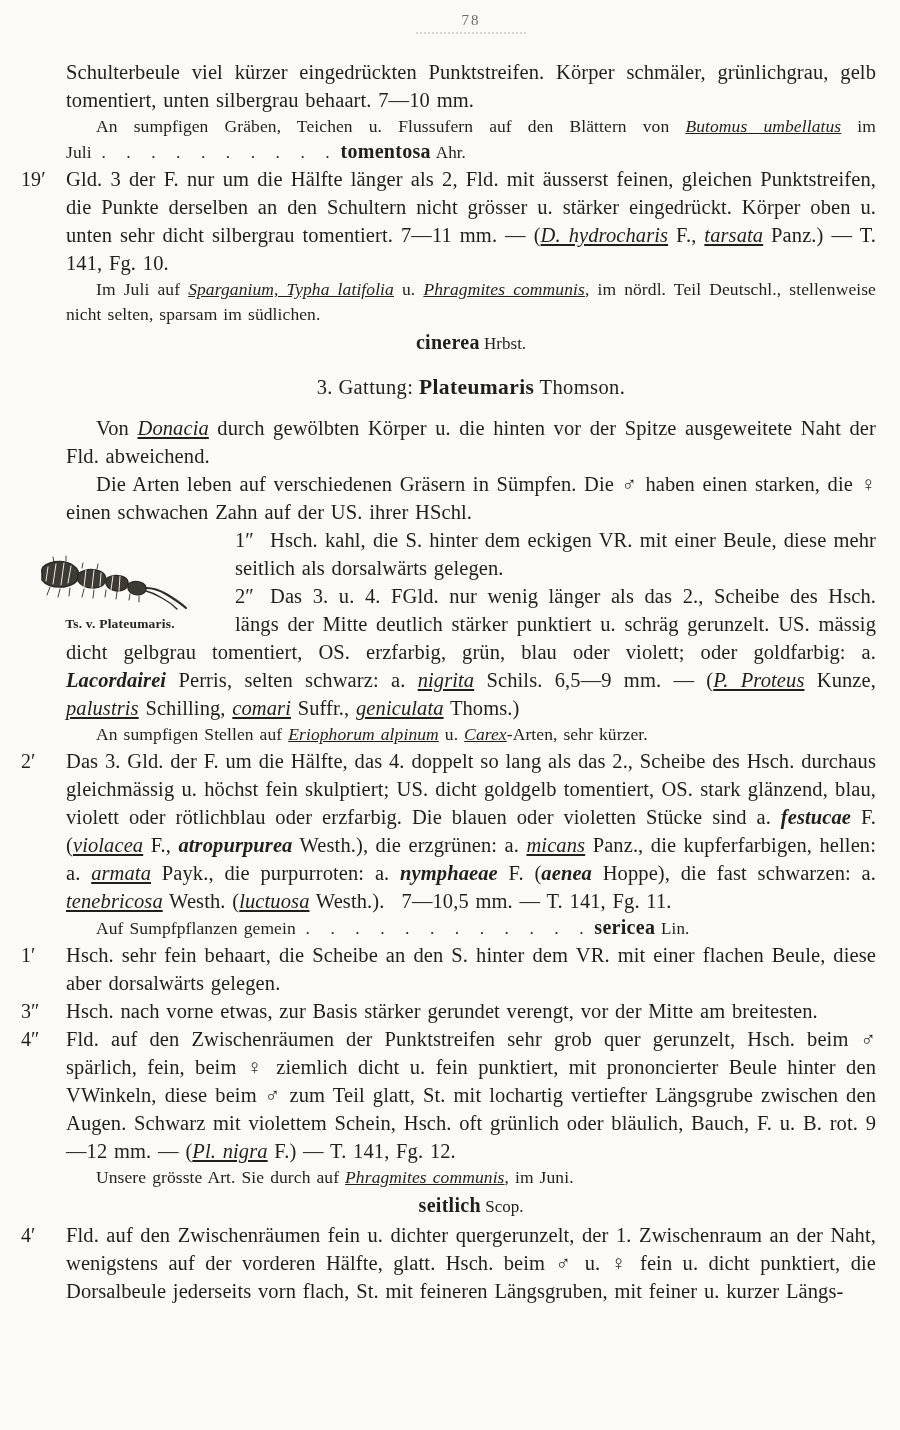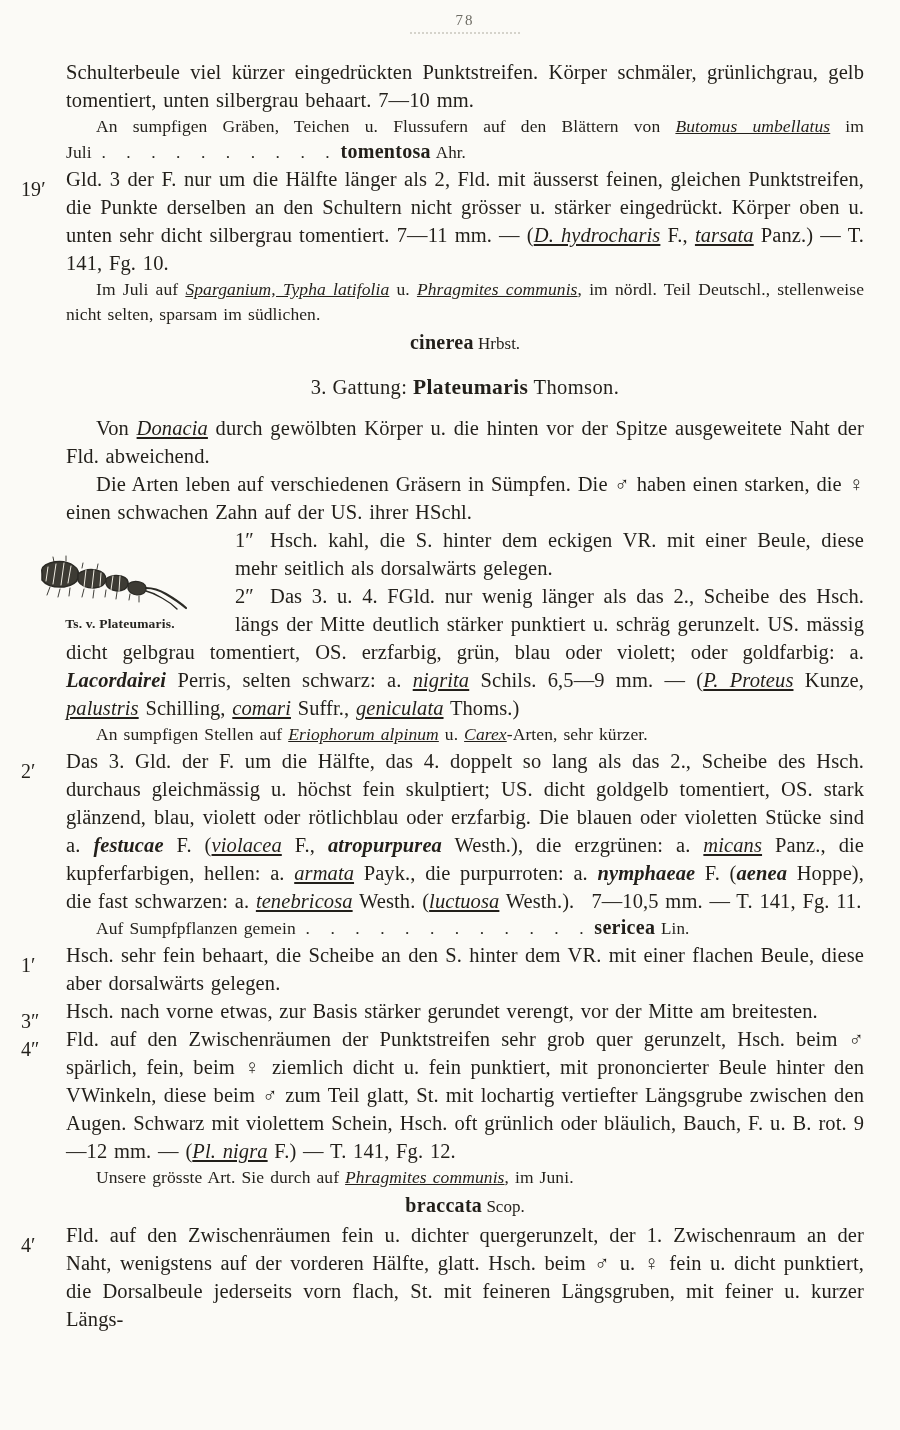--- a/index.html
+++ b/index.html
@@ -10,40 +10,40 @@
       background: #fbfaf6;
       color: #221f1a;
       font-family: "Liberation Serif", "DejaVu Serif", "DejaVu Sans", serif;
       overflow: hidden;
       hyphens: auto;
     }
     .page {
       position: relative;
       width: 900px;
       height: 1430px;
-      padding: 12px 36px 20px 66px;
+      padding: 12px 24px 20px 66px;
     }
     .pagehead { text-align: center; margin-bottom: 24px; }
     .pagenum { font-size: 15px; color: #6e6c64; letter-spacing: 2px; }
     .scanline {
       width: 110px; margin: 3px auto 0;
       border-top: 2px dotted #c6c3b9; opacity: .7;
     }
     .col { position: relative; }
     .para {
       text-align: justify;
       font-size: 20.5px;
       line-height: 28px;
       position: relative;
       letter-spacing: .1px;
       word-spacing: 1.5px;
     }
     .para.small { font-size: 17.5px; line-height: 25px; }
     .para.ind { text-indent: 30px; }
-    .ml { position: absolute; left: -45px; top: 10px; font-size: 20px; }
+    .ml { position: absolute; left: -45px; top: 0; font-size: 20px; }
     .il { margin-right: 16px; }
     .it { font-style: italic; text-decoration: underline; }
     .bd { font-weight: bold; }
     .bdit { font-weight: bold; font-style: italic; }
     .spn { font-weight: bold; font-size: 20px; letter-spacing: .3px; }
     .aut { font-size: 17px; }
     .dots { letter-spacing: 1px; color: #2a2822; }
     .speciesline {
       text-align: center;
       font-size: 20.5px;
@@ -112,16 +112,16 @@
   </div>
       <p class="para normal"><span class="il">1″</span><span>Hsch. kahl, die S. hinter dem eckigen VR. mit einer Beule, diese mehr seitlich als dorsalwärts gelegen.</span></p>
       <p class="para normal"><span class="il">2″</span><span>Das 3. u. 4. FGld. nur wenig länger als das 2., Scheibe des Hsch. längs der Mitte deutlich stärker punktiert u. schräg gerunzelt. US. mässig dicht gelbgrau tomentiert, OS. erzfarbig, grün, blau oder violett; oder goldfarbig: a. </span><span class="bdit">Lacordairei</span><span> Perris, selten schwarz: a. </span><span class="it">nigrita</span><span> Schils. 6,5—9 mm. — (</span><span class="it">P. Proteus</span><span> Kunze, </span><span class="it">palustris</span><span> Schilling, </span><span class="it">comari</span><span> Suffr., </span><span class="it">geniculata</span><span> Thoms.)</span></p>
       <p class="para small ind"><span>An sumpfigen Stellen auf </span><span class="it">Eriophorum alpinum</span><span> u. </span><span class="it">Carex</span><span>-Arten, sehr kürzer.</span></p>
       <p class="para normal"><span class="ml">2′</span><span>Das 3. Gld. der F. um die Hälfte, das 4. doppelt so lang als das 2., Scheibe des Hsch. durchaus gleichmässig u. höchst fein skulptiert; US. dicht goldgelb tomentiert, OS. stark glänzend, blau, violett oder rötlichblau oder erzfarbig. Die blauen oder violetten Stücke sind a. </span><span class="bdit">festucae</span><span> F. (</span><span class="it">violacea</span><span> F., </span><span class="bdit">atropurpurea</span><span> Westh.), die erzgrünen: a. </span><span class="it">micans</span><span> Panz., die kupferfarbigen, hellen: a. </span><span class="it">armata</span><span> Payk., die purpurroten: a. </span><span class="bdit">nymphaeae</span><span> F. (</span><span class="bdit">aenea</span><span> Hoppe), die fast schwarzen: a. </span><span class="it">tenebricosa</span><span> Westh. (</span><span class="it">luctuosa</span><span> Westh.).  7—10,5 mm. — T. 141, Fg. 11.</span></p>
       <p class="para small ind"><span>Auf Sumpfpflanzen gemein</span><span class="dots"> .  .  .  .  .  .  .  .  .  .  .  . </span><span class="spn">sericea</span><span class="aut"> Lin.</span></p>
       <p class="para normal"><span class="ml">1′</span><span>Hsch. sehr fein behaart, die Scheibe an den S. hinter dem VR. mit einer flachen Beule, diese aber dorsalwärts gelegen.</span></p>
       <p class="para normal"><span class="ml">3″</span><span>Hsch. nach vorne etwas, zur Basis stärker gerundet verengt, vor der Mitte am breitesten.</span></p>
       <p class="para normal"><span class="ml">4″</span><span>Fld. auf den Zwischenräumen der Punktstreifen sehr grob quer gerunzelt, Hsch. beim ♂ spärlich, fein, beim ♀ ziemlich dicht u. fein punktiert, mit prononcierter Beule hinter den VWinkeln, diese beim ♂ zum Teil glatt, St. mit lochartig vertiefter Längsgrube zwischen den Augen. Schwarz mit violettem Schein, Hsch. oft grünlich oder bläulich, Bauch, F. u. B. rot. 9—12 mm. — (</span><span class="it">Pl. nigra</span><span> F.) — T. 141, Fg. 12.</span></p>
       <p class="para small ind"><span>Unsere grösste Art. Sie durch auf </span><span class="it">Phragmites communis</span><span>, im Juni.</span></p>
-      <p class="speciesline"><span class="spn">braccata</span><span class="aut"> Scop.</span></p>
+      <p class="speciesline"><span class="spn">seitlich</span><span class="aut"> Scop.</span></p>
       <p class="para normal"><span class="ml">4′</span><span>Fld. auf den Zwischenräumen fein u. dichter quergerunzelt, der 1. Zwischenraum an der Naht, wenigstens auf der vorderen Hälfte, glatt. Hsch. beim ♂ u. ♀ fein u. dicht punktiert, die Dorsalbeule jederseits vorn flach, St. mit feineren Längsgruben, mit feiner u. kurzer Längs-</span></p>
     </div>
 </div>
 
 </body></html>

